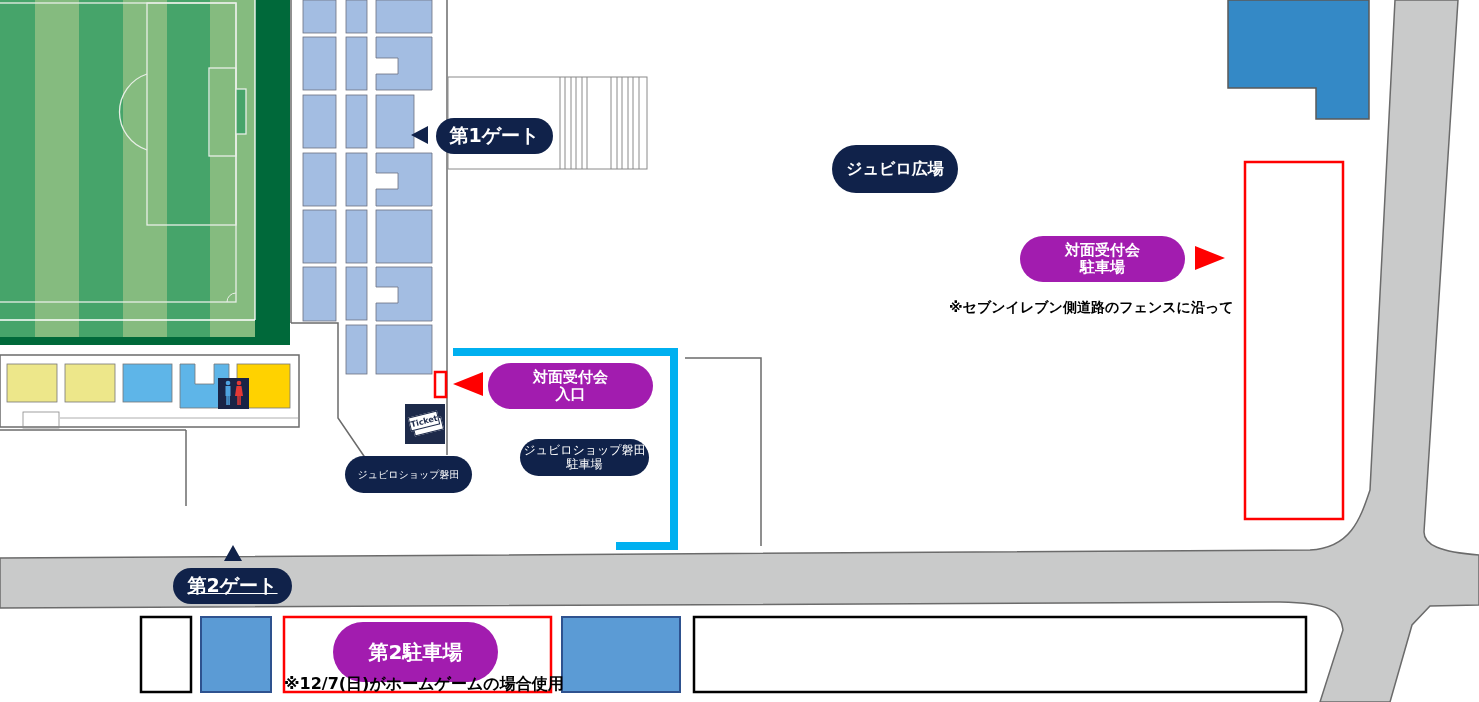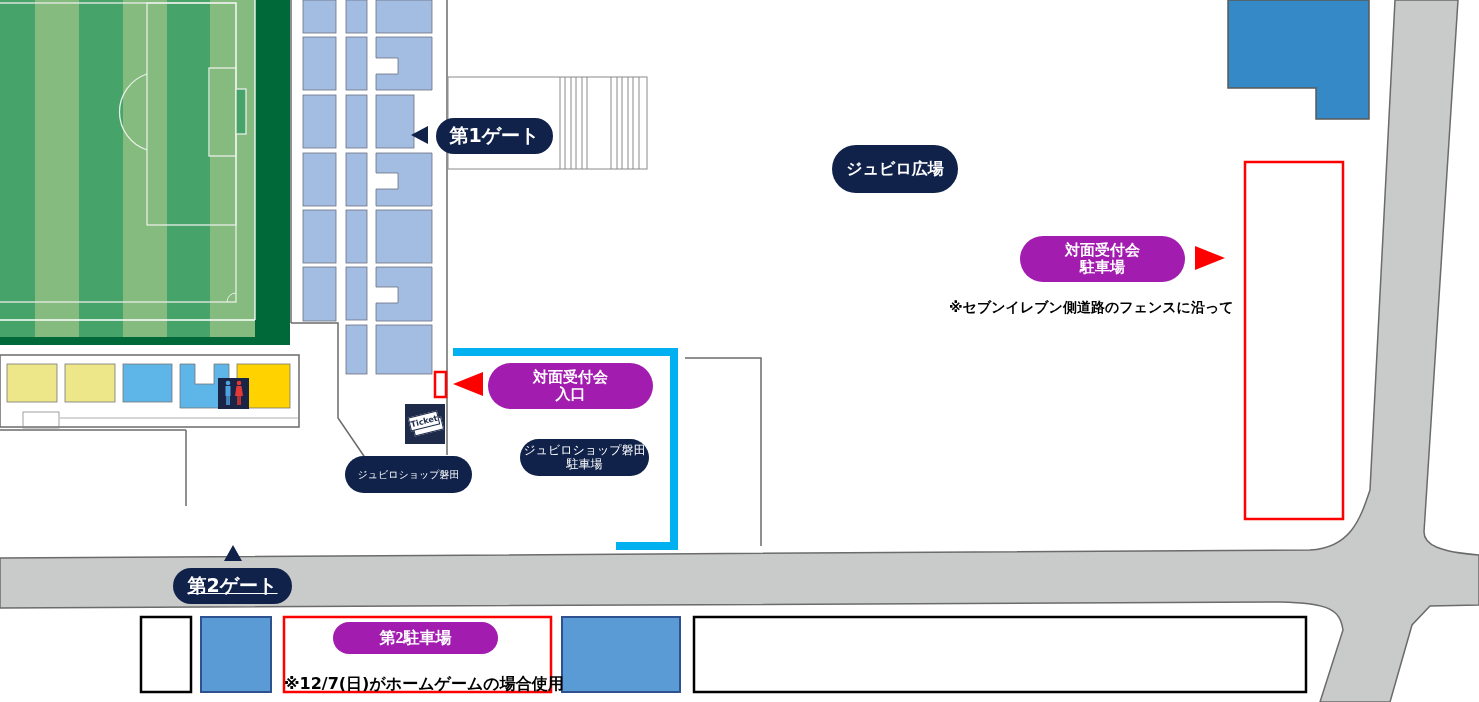--- a/index.html
+++ b/index.html
@@ -169,18 +169,18 @@
 
 <div class="pill navy" style="left:345px;top:456px;width:127px;height:37px;font-size:10px;font-weight:normal;">
   <span>ジュビロショップ磐田</span>
 </div>
 
 <div class="tri" style="left:224px;top:545px;border-left:9px solid transparent;border-right:9px solid transparent;border-bottom:16px solid #10224a;"></div>
 <div class="pill navy" style="left:173px;top:568px;width:119px;height:36px;font-size:19px;text-decoration:underline;">
   <span>第2ゲート</span>
 </div>
 
-<div class="pill red" style="left:333px;top:622px;width:165px;height:32px;font-size:16px;font-family:Liberation Serif, serif;">
+<div class="pill red" style="left:333px;top:622px;width:165px;height:60px;font-size:20px;">
   <span>第2駐車場</span>
 </div>
 <div class="note" style="left:284px;top:674px;width:267px;font-size:16px;">
   <span>※12/7(日)がホームゲームの場合使用</span>
 </div>
 
 </body></html>

